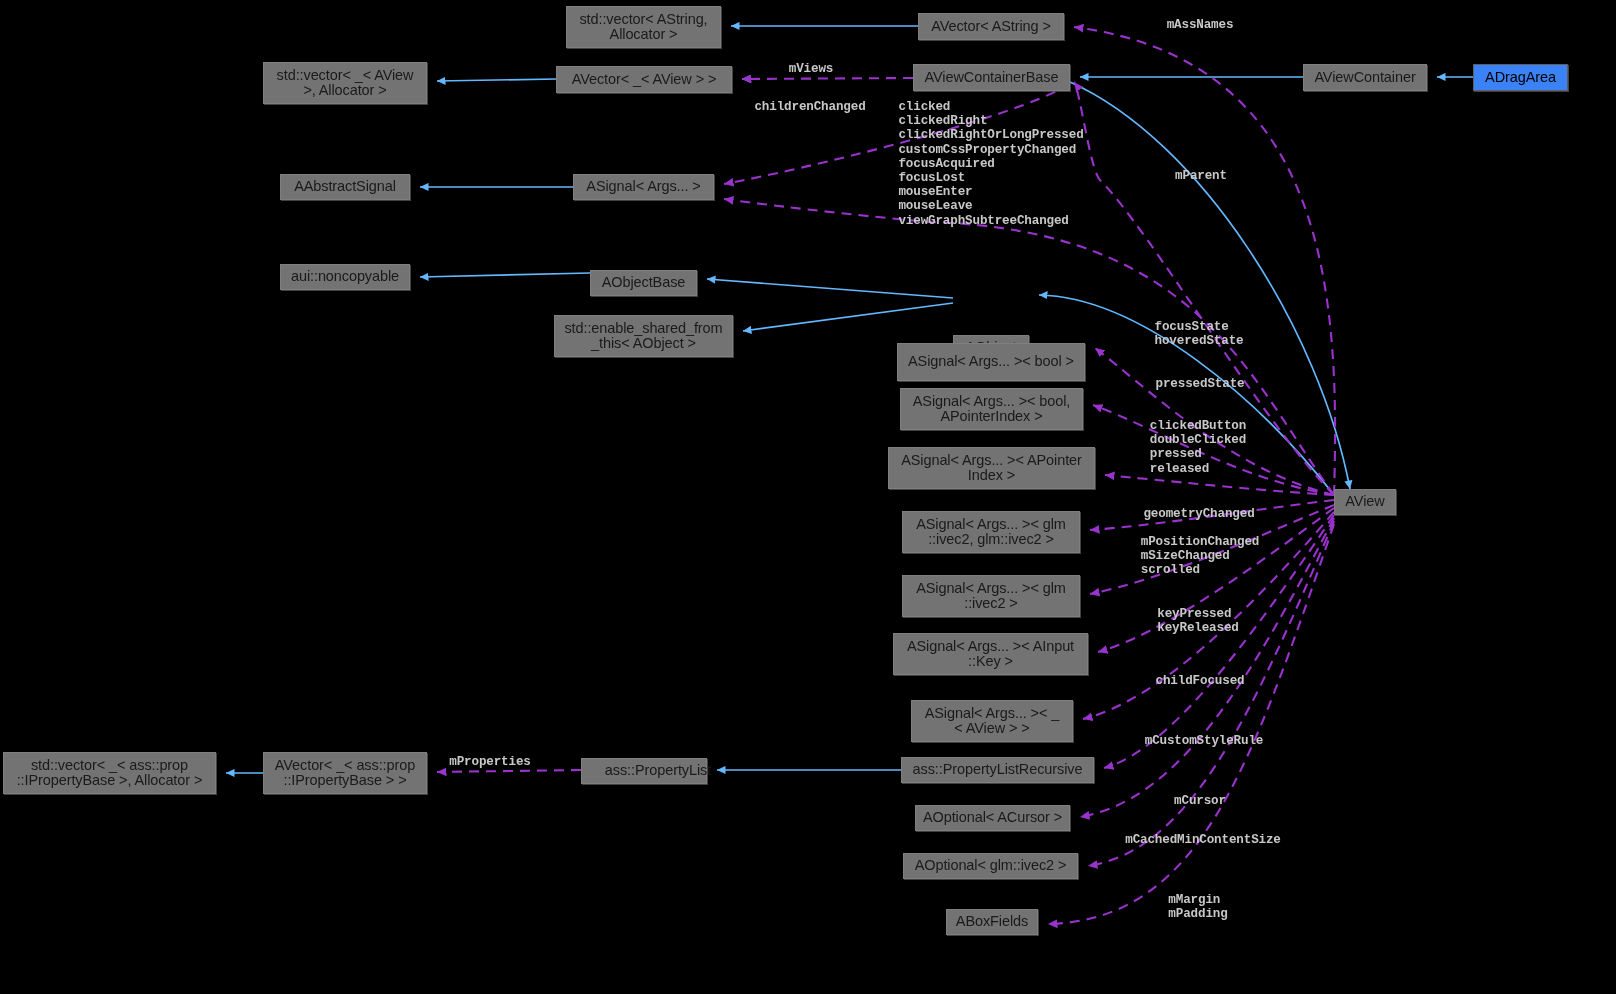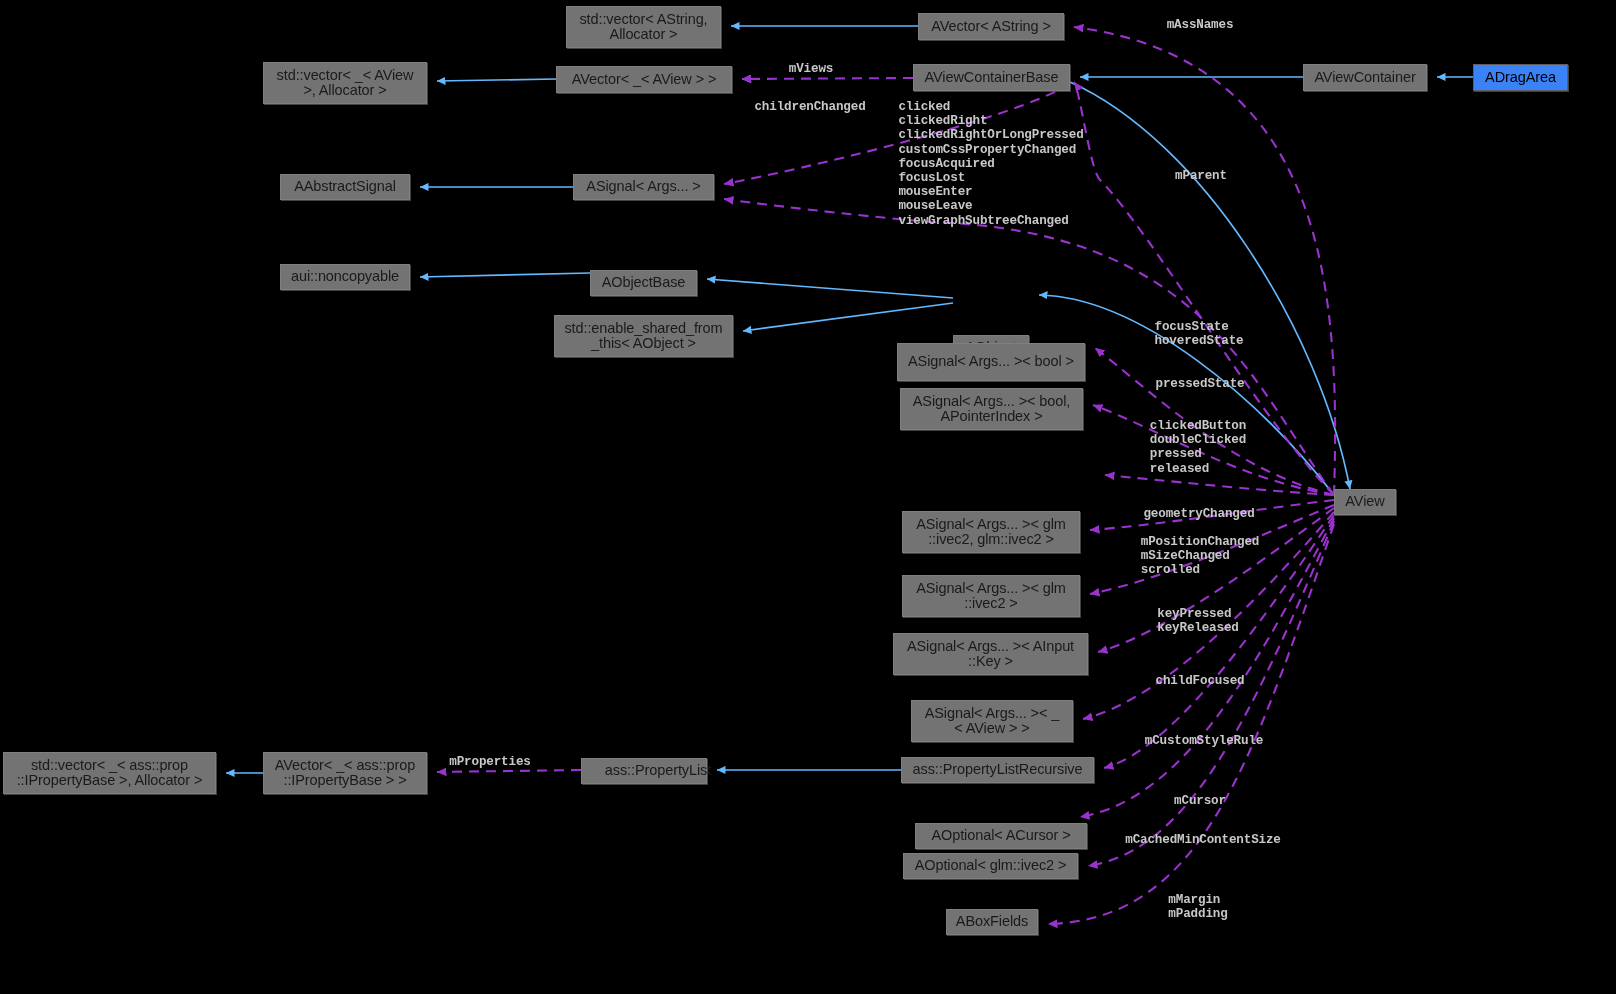--- a/index.html
+++ b/index.html
@@ -136,20 +136,22 @@
   <div class="node" style="left:953px; top:288px; width:76px; height:26px;margin-top:47px;">AObject</div>
 
   <div class="node" style="left:554px; top:315px; width:179px; height:42px;">std::enable_shared_from
 _this&lt; AObject &gt;</div>
 
   <div class="node" style="left:897px; top:335px; width:188px; height:38px;margin-top:8px;">ASignal&lt; Args... &gt;&lt; bool &gt;</div>
 
   <div class="node" style="left:900px; top:388px; width:183px; height:42px;">ASignal&lt; Args... &gt;&lt; bool,
 APointerIndex &gt;</div>
 
+  <div class="node" style="left:888px; top:447px; width:207px; height:42px;">ASignal&lt; Args... &gt;&lt; APointer
+Index &gt;</div>
 
   <div class="node" style="left:902px; top:511px; width:178px; height:42px;">ASignal&lt; Args... &gt;&lt; glm
 ::ivec2, glm::ivec2 &gt;</div>
 
   <div class="node" style="left:902px; top:575px; width:178px; height:42px;">ASignal&lt; Args... &gt;&lt; glm
 ::ivec2 &gt;</div>
 
   <div class="node" style="left:893px; top:633px; width:195px; height:42px;">ASignal&lt; Args... &gt;&lt; AInput
 ::Key &gt;</div>
 
@@ -159,21 +161,21 @@
   <div class="node" style="left:911px; top:700px; width:162px; height:42px;">ASignal&lt; Args... &gt;&lt; _
 &lt; AView &gt; &gt;</div>
 
   <div class="node" style="left:263px; top:752px; width:164px; height:42px;">AVector&lt; _&lt; ass::prop
 ::IPropertyBase &gt; &gt;</div>
 
   <div class="node" style="left:581px; top:758px; width:126px; height:26px;padding-left:28px;">ass::PropertyList</div>
 
   <div class="node" style="left:901px; top:757px; width:193px; height:26px;">ass::PropertyListRecursive</div>
 
-  <div class="node" style="left:915px; top:805px; width:172px; height:26px;margin-top:18px;">AOptional&lt; ACursor &gt;</div>
+  <div class="node" style="left:915px; top:805px; width:155px; height:26px;">AOptional&lt; ACursor &gt;</div>
 
   <div class="node" style="left:903px; top:853px; width:175px; height:26px;">AOptional&lt; glm::ivec2 &gt;</div>
 
   <div class="node" style="left:946px; top:909px; width:92px; height:26px;">ABoxFields</div>
 
   <div class="node" style="left:1334px; top:489px; width:62px; height:26px;">AView</div>
 
   <div class="edge-label" style="left:1200px; top:18px;">mAssNames</div>
 
   <div class="edge-label" style="left:811px; top:62px;">mViews</div>

